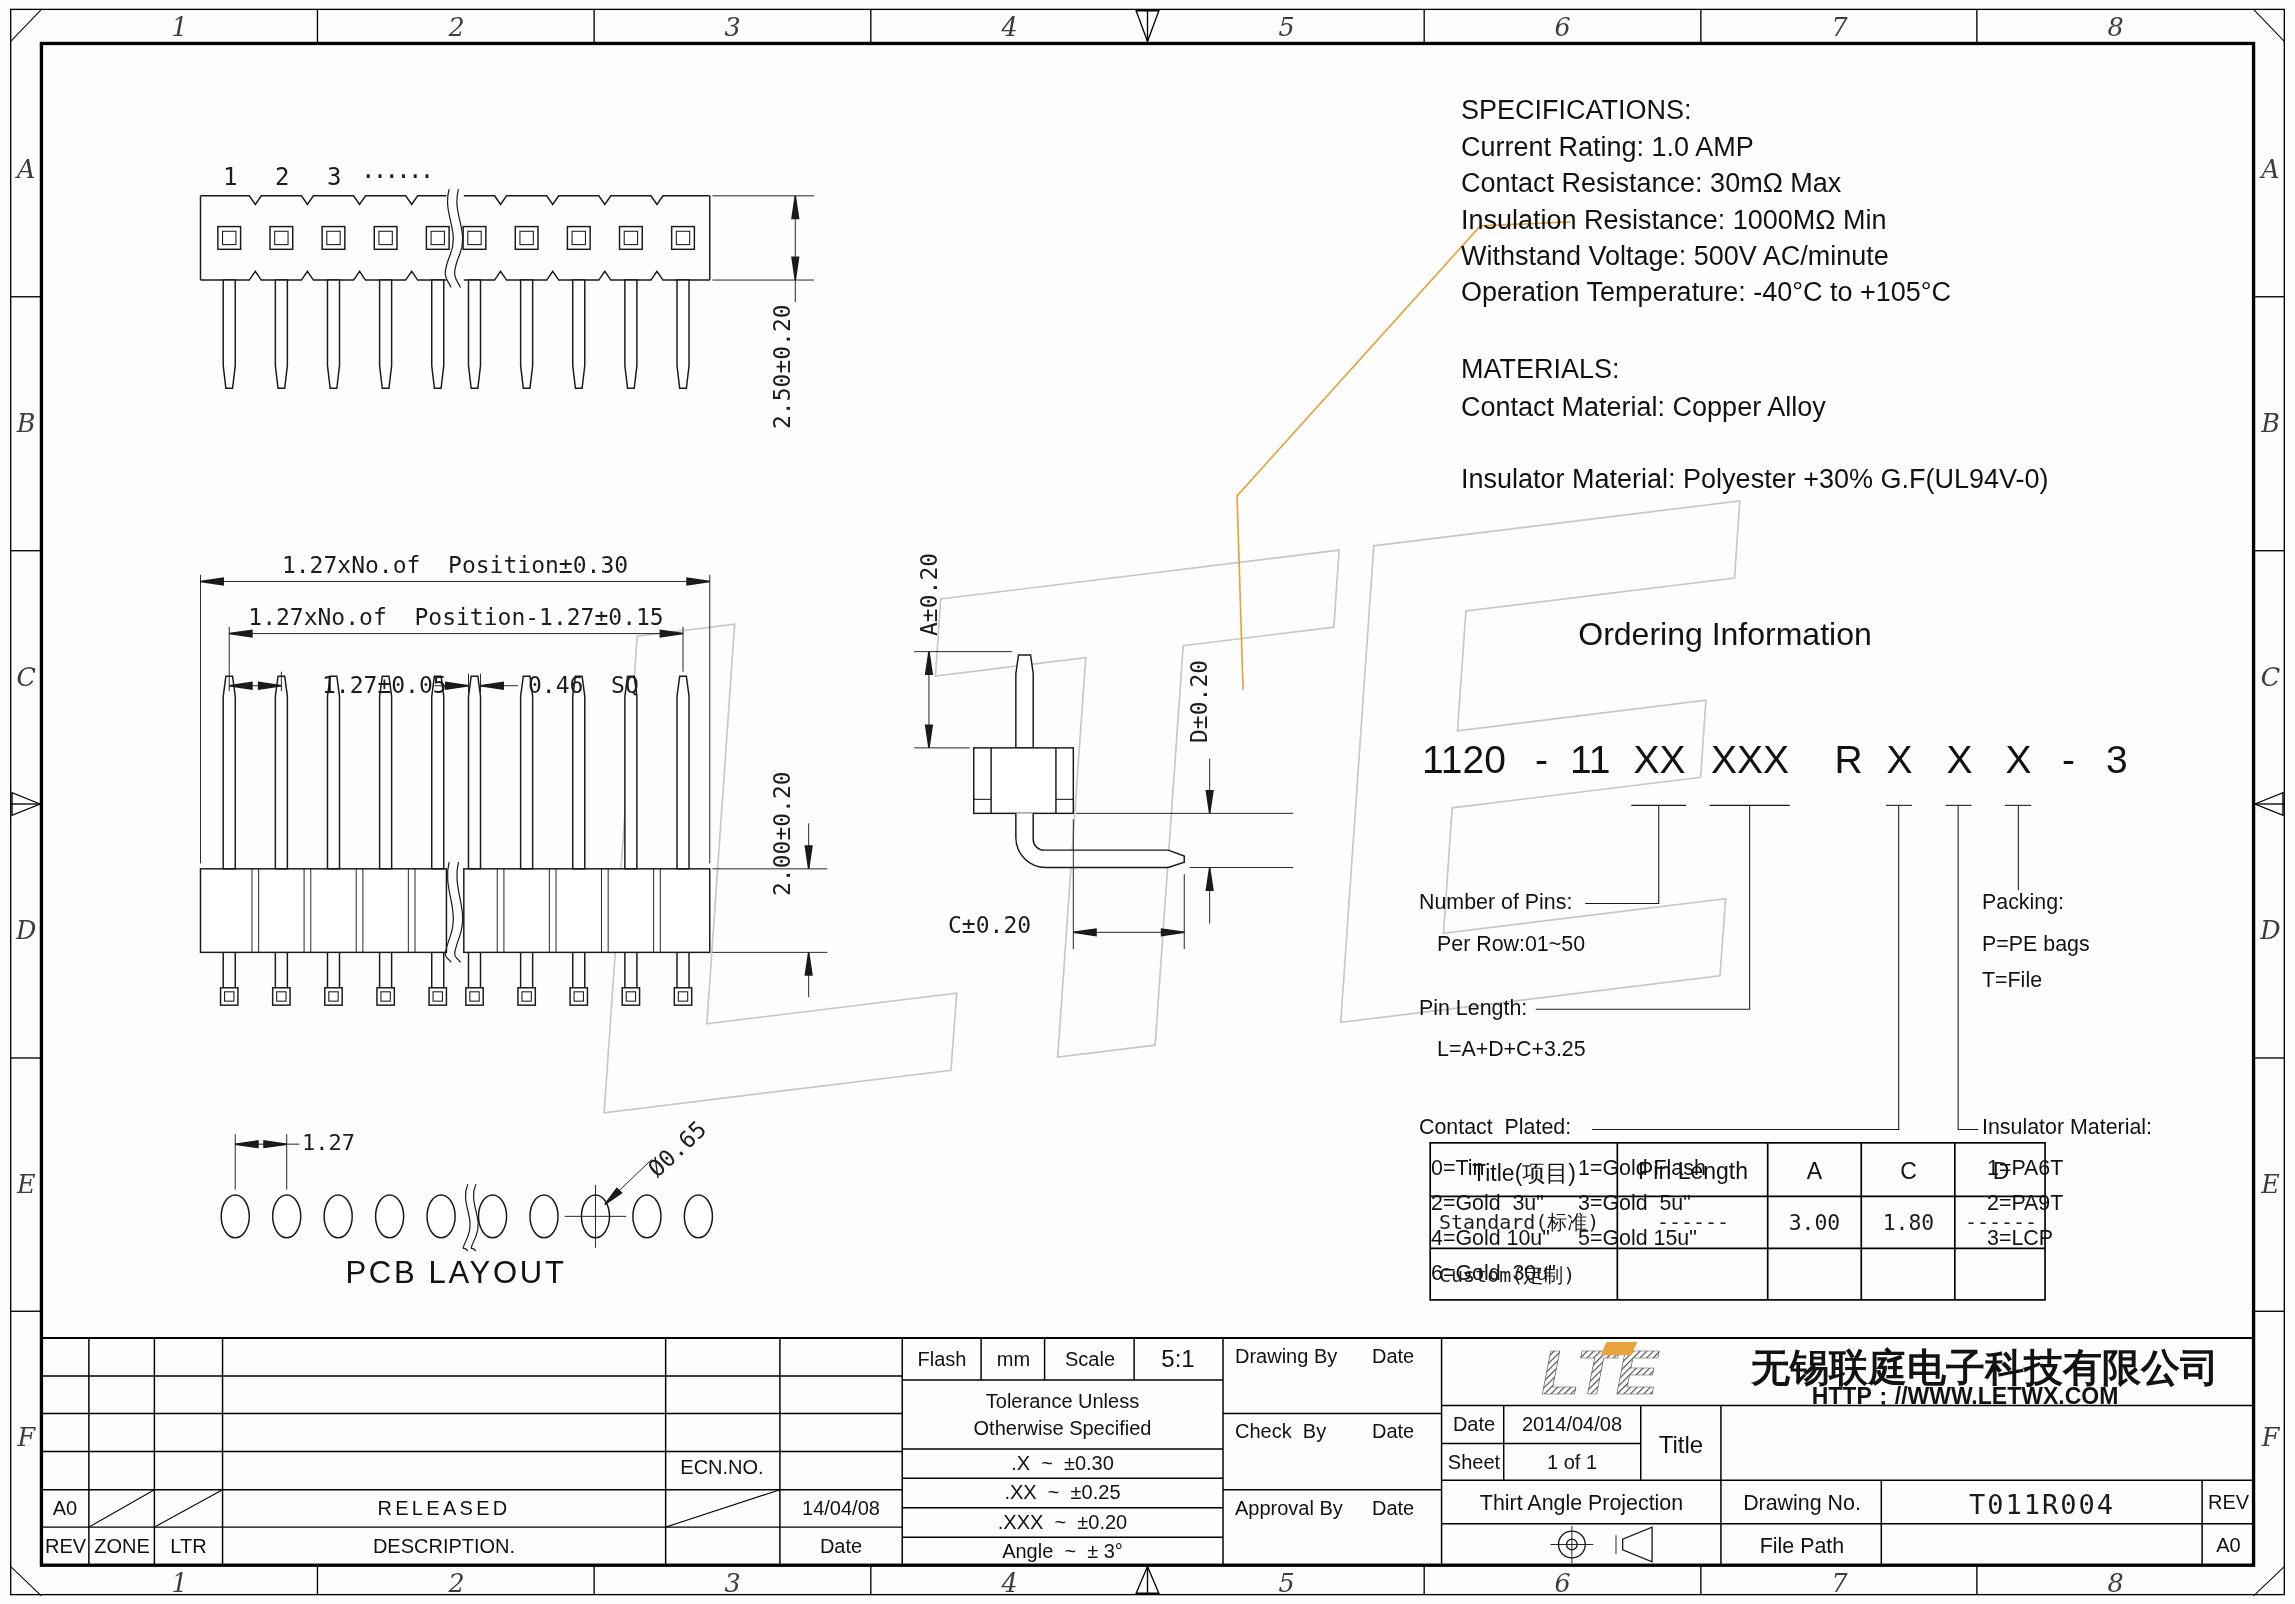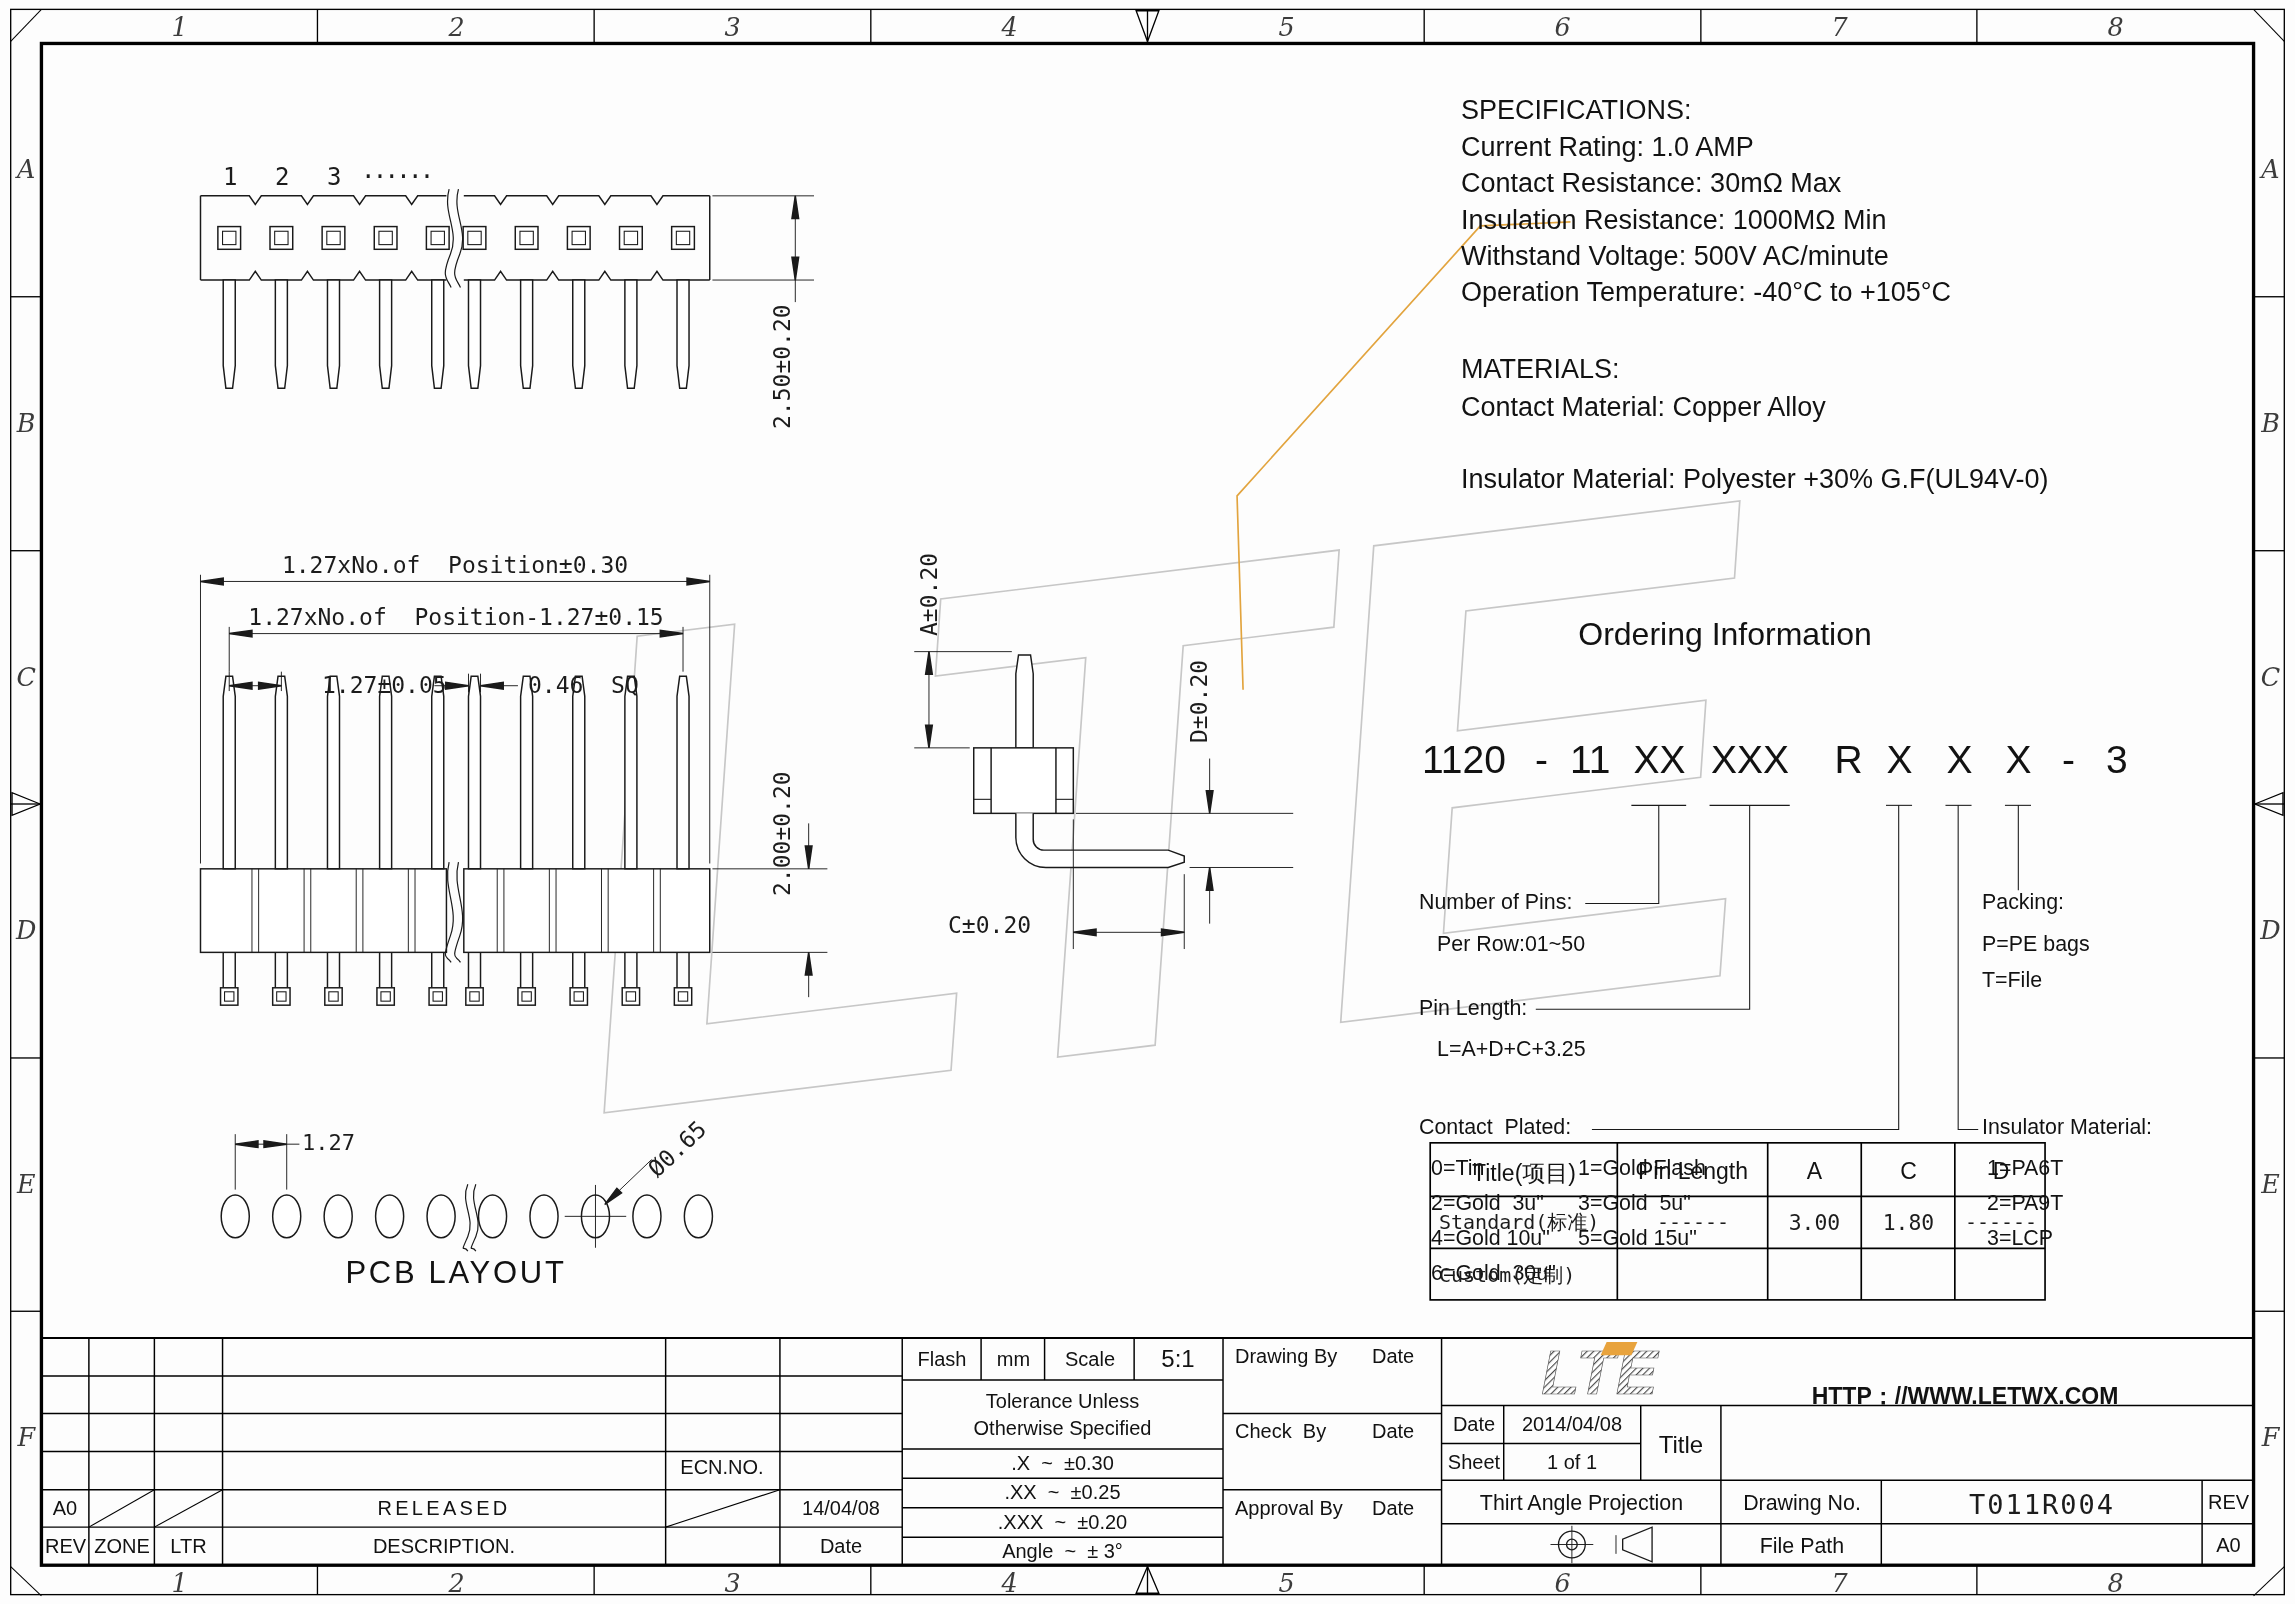--- a/index.html
+++ b/index.html
@@ -449,20 +449,21 @@
 <div class="t sans ctr tb" style="left:909px;top:1511px;width:307px">.XXX  ~  ±0.20</div>
 <div class="t sans ctr tb" style="left:909px;top:1540px;width:307px">Angle  ~  ± 3°</div>
 
 <div class="t sans tb" style="left:1235px;top:1345px">Drawing By</div>
 <div class="t sans tb" style="left:1372px;top:1345px">Date</div>
 <div class="t sans tb" style="left:1235px;top:1420px">Check  By</div>
 <div class="t sans tb" style="left:1372px;top:1420px">Date</div>
 <div class="t sans tb" style="left:1235px;top:1497px">Approval By</div>
 <div class="t sans tb" style="left:1372px;top:1497px">Date</div>
 
+<div class="t sans ctr" style="left:1751px;top:1341px;width:428px;font-size:39px;font-weight:bold">无锡联庭电子科技有限公司</div>
 <div class="t sans ctr" style="left:1751px;top:1381px;width:428px;font-size:23px;font-weight:bold">HTTP：//WWW.LETWX.COM</div>
 <div class="t sans ctr tb" style="left:1444px;top:1413px;width:60px">Date</div>
 <div class="t sans ctr tb" style="left:1505px;top:1413px;width:134px">2014/04/08</div>
 <div class="t sans ctr tb" style="left:1444px;top:1451px;width:60px">Sheet</div>
 <div class="t sans ctr tb" style="left:1505px;top:1451px;width:134px">1 of 1</div>
 <div class="t sans ctr" style="left:1642px;top:1431px;width:78px;font-size:24px">Title</div>
 <div class="t sans ctr" style="left:1444px;top:1491px;width:275px;font-size:21.4px">Thirt Angle Projection</div>
 <div class="t sans ctr" style="left:1725px;top:1491px;width:154px;font-size:21.4px">Drawing No.</div>
 <div class="t cad ctr" style="left:1885px;top:1489px;width:314px;font-size:27px;letter-spacing:2px">T011R004</div>
 <div class="t sans ctr tb" style="left:2204px;top:1491px;width:49px">REV</div>

